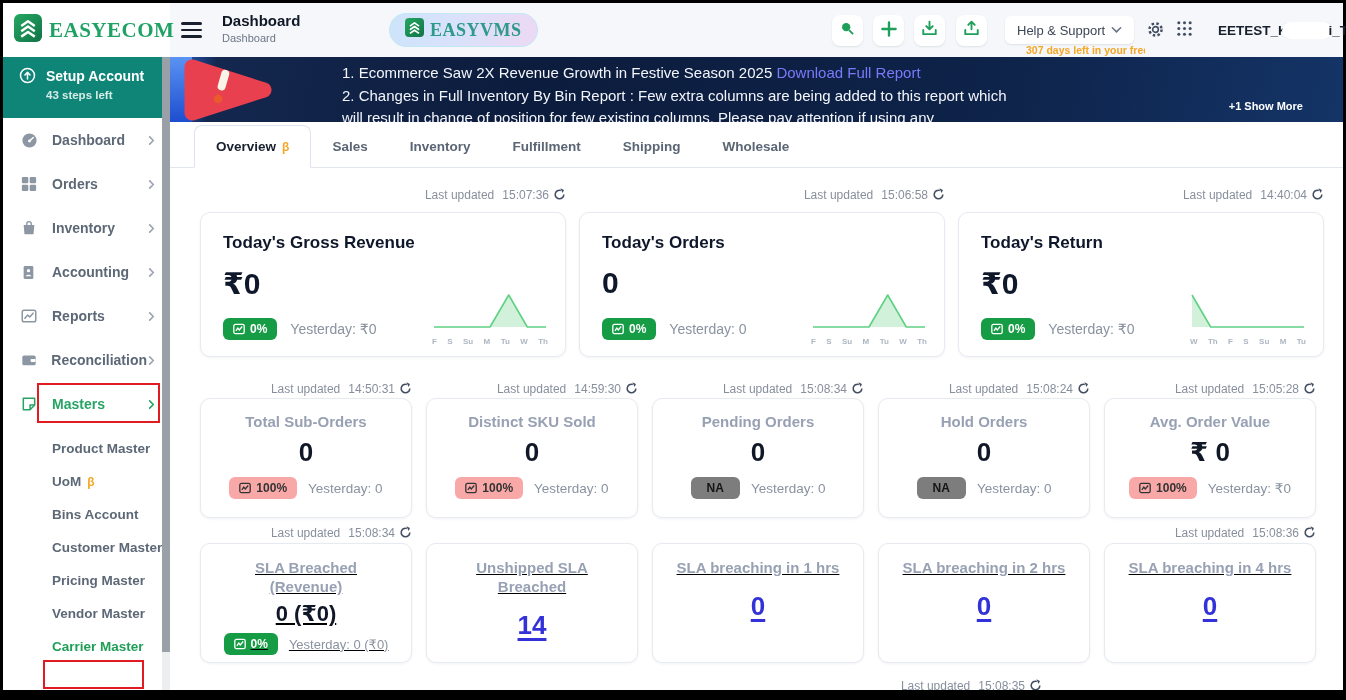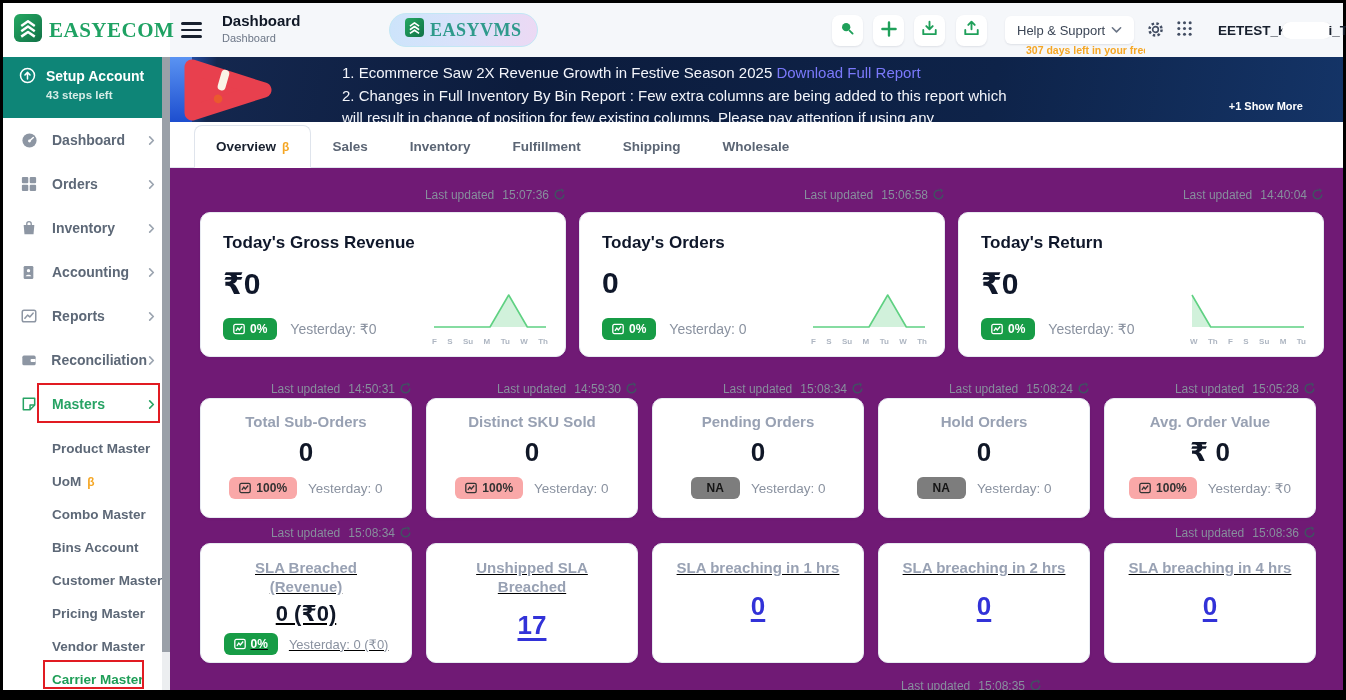--- a/index.html
+++ b/index.html
@@ -48,21 +48,21 @@
   
   .banner { position:absolute; left:170px; top:57px; width:1173px; height:65px; overflow:hidden;
     background:linear-gradient(100deg,#2e6be8 0%,#14274e 4%,#0c1c3d 30%,#0e2349 70%,#143467 100%); }
   .banner-stripe { position:absolute; left:0; top:0; width:22px; height:100%; background:linear-gradient(180deg,#5a93f2,#1d4ecf); }
   .warn-tri { position:absolute; left:4px; top:1px; }
   .banner-text { position:absolute; left:172px; top:5px; width:910px; font-size:15px; color:#f3f5fb; line-height:22.5px; }
   .banner-link { color:#7b79fb; cursor:pointer; }
   .show-more { position:absolute; right:40px; top:43px; font-size:11px; font-weight:bold; color:#fff; cursor:pointer;text-align:center; }
 
   
-  .main { position:absolute; left:170px; top:122px; width:1173px; height:568px; background:#701a75; overflow:hidden; }
+  .main { position:absolute; left:170px; top:122px; width:1173px; height:568px; background:#ffffff; overflow:hidden; }
   .tabstrip { height:46px; background:#fff; border-bottom:1px solid #e2e6ee; display:flex; align-items:flex-end; padding-left:24px; }
   .tab { padding:13px 21px; font-size:13.5px; font-weight:bold; color:#5b6574; cursor:pointer; }
   .tab.active { border:1px solid #dfe4ec; border-bottom:1px solid #fff; border-radius:8px 8px 0 0; margin-bottom:-1px; color:#18202e; background:#fff; }
 
   .lbl-row { position:absolute; display:flex; }
   .lbl-cell { text-align:right; font-size:12px; color:#878f9d; white-space:nowrap; }
   .lbl-cell .tm { margin-left:8px; }
   .lbl-cell .rf { display:inline-block; vertical-align:-2px; margin-left:4px; cursor:pointer; }
   .cards-row { position:absolute; display:flex; }
   .card { background:#fff; border:1px solid #e7eaf1; border-radius:10px; box-shadow:0 1px 3px rgba(20,30,60,.06); position:relative; }
@@ -310,23 +310,20 @@
       </div>
     <div class="sub-list" id="sub-list">
         <div class="sub-item">
           <span>Product Master</span>
         </div>
         <div class="sub-item">
           <span>UoM</span>
           <span class="beta">β</span>
         </div>
         <div class="sub-item">
-          <span>Combo Master</span>
-        </div>
-        <div class="sub-item">
           <span>Bins Account</span>
         </div>
         <div class="sub-item">
           <span>Customer Master</span>
         </div>
         <div class="sub-item">
           <span>Pricing Master</span>
         </div>
         <div class="sub-item">
           <span>Vendor Master</span>
@@ -583,21 +580,21 @@
                 <svg viewBox="0 0 12 12" width="12" height="12">
                   <rect x="0.8" y="1.4" width="10.4" height="9.2" rx="1.6" fill="none" stroke="currentColor" stroke-width="1.3"></rect>
                   <polyline points="2.9,7.9 4.8,5 6.3,6.9 9.2,3.5" fill="none" stroke="currentColor" stroke-width="1.3"></polyline>
                 </svg>
               </span>
               <span>0%</span>
             </span>
             <span class="yest">Yesterday: 0 (₹0)</span>
           </div>
         </div>
-        <div class="card c2 c3" style="flex: 1 1 0%;"><div class="title">Unshipped SLA Breached</div><a class="biglink">17</a></div>
+        <div class="card c2 c3" style="flex: 1 1 0%;"><div class="title">Unshipped SLA Breached</div><a class="biglink">14</a></div>
         <div class="card c2 c3" style="flex: 1 1 0%;"><div class="title">SLA breaching in 1 hrs</div><a class="biglink">0</a></div>
         <div class="card c2 c3" style="flex: 1 1 0%;"><div class="title">SLA breaching in 2 hrs</div><a class="biglink">0</a></div>
         <div class="card c2 c3" style="flex: 1 1 0%;"><div class="title">SLA breaching in 4 hrs</div><a class="biglink">0</a></div>
       </div>
     <div class="bottom-partial lbl-cell" id="bottom-partial"><span>Last updated</span><span class="tm">15:08:35</span><span class="rf"><svg viewBox="0 0 16 16" width="13" height="13">
             <path d="M13.3 8A5.3 5.3 0 1 1 9.6 2.95" fill="none" stroke="#434e63" stroke-width="1.9"></path>
             <path d="M9.1 0.4l4.4 2-1.7 3.8z" fill="#434e63"></path>
           </svg></span></div>
   </div>
 

